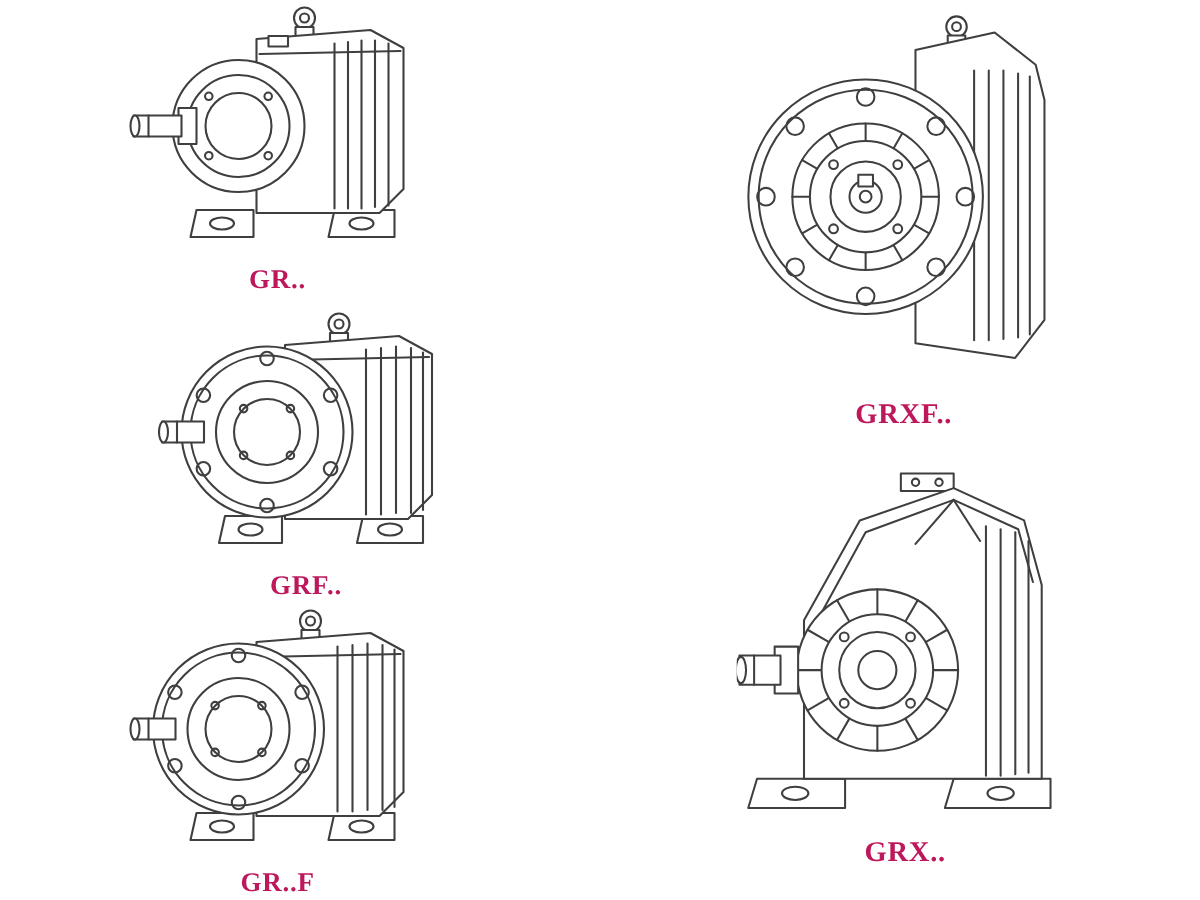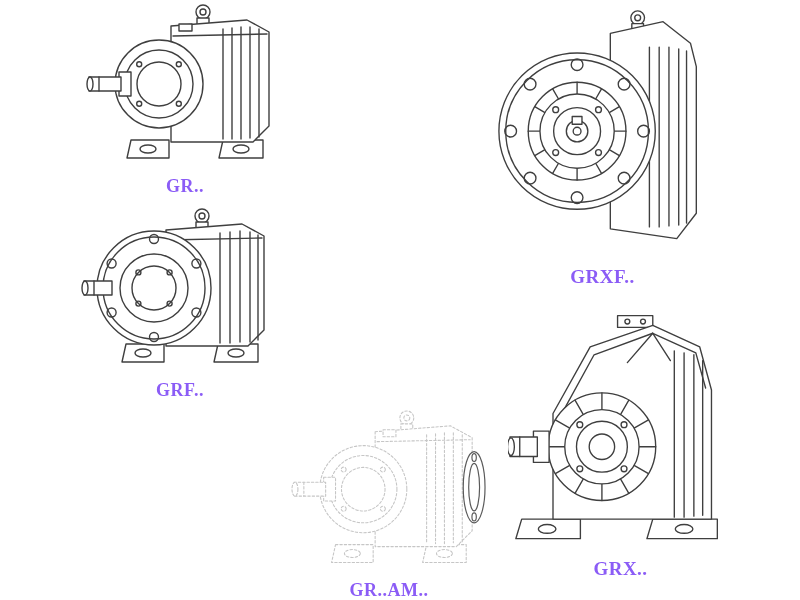--- a/index.html
+++ b/index.html
@@ -4,21 +4,21 @@
 <style>
   * { margin:0; padding:0; box-sizing:border-box; }
   html,body { width:800px; height:600px; }
   body { background:#ffffff; overflow:hidden; font-family:"Liberation Serif", serif; }
   .sheet { position:absolute; left:0; top:0; width:800px; height:600px; background:#fff; }
   .cell { position:absolute; display:flex; flex-direction:column; align-items:center; }
   .cell svg.drawing { display:block; width:100%; height:auto; }
   .cell use { stroke:#3f3f3f; stroke-width:1.4; fill:none; stroke-linejoin:round; stroke-linecap:round; }
   .cell.ghost use { stroke:#c6c6c6; stroke-width:1.1; stroke-dasharray:2.4 2; }
   .cell svg .solid { stroke:#5a5a5a; stroke-width:1.2; stroke-linejoin:round; stroke-linecap:round; stroke-dasharray:none; }
-  .label { margin-top:2px; font-weight:bold; font-size:18px; color:#8b5cf6; letter-spacing:.5px;
+  .label { margin-top:2px; font-weight:bold; font-size:18px; color:#be185d; letter-spacing:.5px;
            font-family:"Liberation Serif", serif; }
   .label.big { font-size:19px; }
 </style>
 </head>
 <body>
 
 <svg width="0" height="0" style="position:absolute" aria-hidden="true">
   <defs>
 
     <symbol id="sym-foot" viewBox="0 0 200 172">
@@ -211,42 +211,36 @@
   </figure>
 
 
   <figure class="cell" style="left:495px; top:8px; width:215px;align-items:center;">
     <svg class="drawing" viewBox="0 0 220 262">
       <use href="#sym-ffront" class="body"></use>
     </svg>
     <figcaption class="label big">GRXF..</figcaption>
   </figure>
 
-  <figure class="cell" style="left:80px; top:206px; width:200px;">
+  <figure class="cell" style="left:104px; top:206px; width:200px;">
     <svg class="drawing" viewBox="0 0 200 172">
       <use href="#sym-flange" class="body"></use>
     </svg>
     <figcaption class="label">GRF..</figcaption>
   </figure>
 
 
-
-  <figure class="cell ghost" style="left:290px; top:408px; width:198px;">
+  <figure class="cell" style="left:85px; top:404px; width:200px;">
     <svg class="drawing" viewBox="0 0 200 172">
-      <use href="#sym-foot" class="body"></use>
-      <g class="solid">
-        <ellipse cx="186" cy="80" rx="11" ry="36" fill="#fff"></ellipse>
-        <ellipse cx="186" cy="80" rx="5.5" ry="24" fill="none"></ellipse>
-        <ellipse cx="186" cy="50" rx="2.2" ry="4" fill="none"></ellipse>
-        <ellipse cx="186" cy="110" rx="2.2" ry="4" fill="none"></ellipse>
-      </g>
-    </svg>
-    <figcaption class="label">GR..AM..</figcaption>
-  </figure>
-
-  <figure class="cell" style="left:508px; top:300px; width:225px;">
+      <use href="#sym-flange" class="body"></use>
+    </svg>
+    <figcaption class="label">GR..F</figcaption>
+  </figure>
+
+
+  <figure class="cell" style="left:491px; top:300px; width:225px;">
     <svg class="drawing" viewBox="0 0 230 262">
       <use href="#sym-large" class="body"></use>
     </svg>
     <figcaption class="label big">GRX..</figcaption>
   </figure>
 
 </div>
 
 </body></html>

